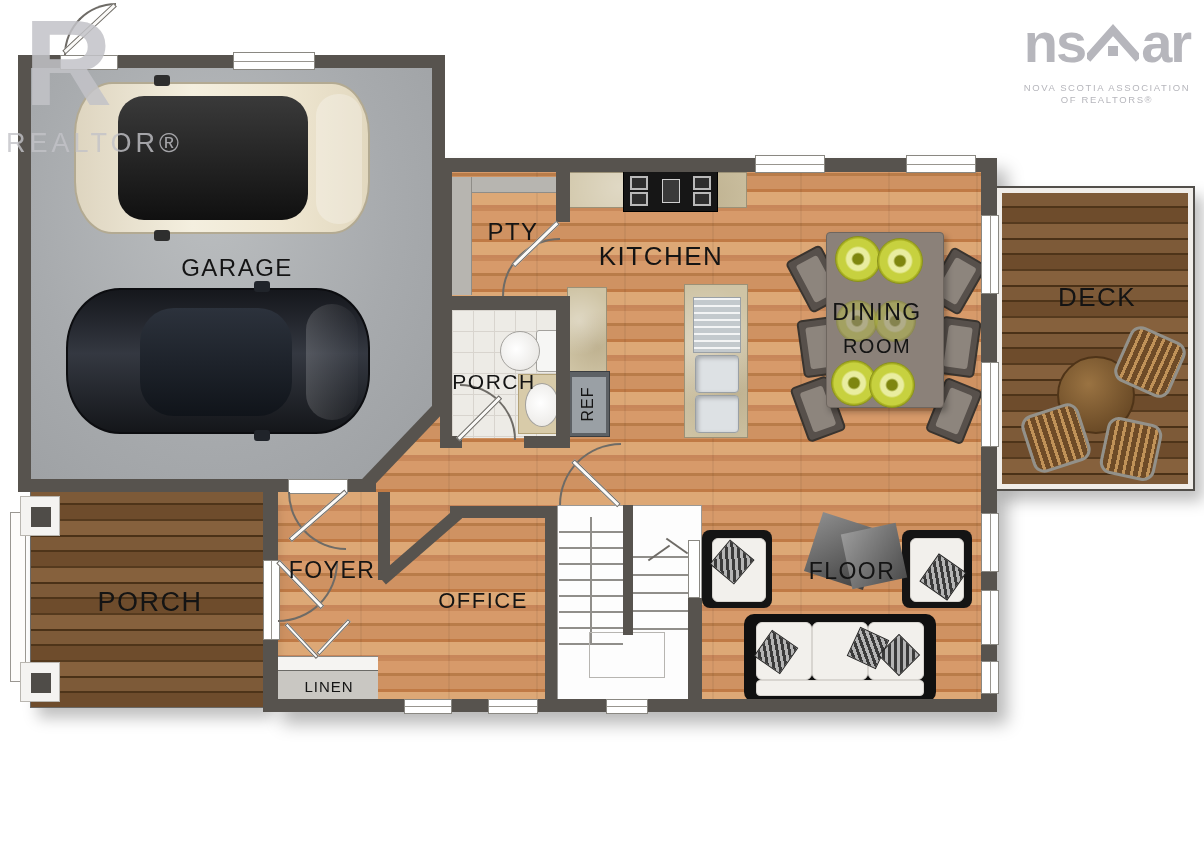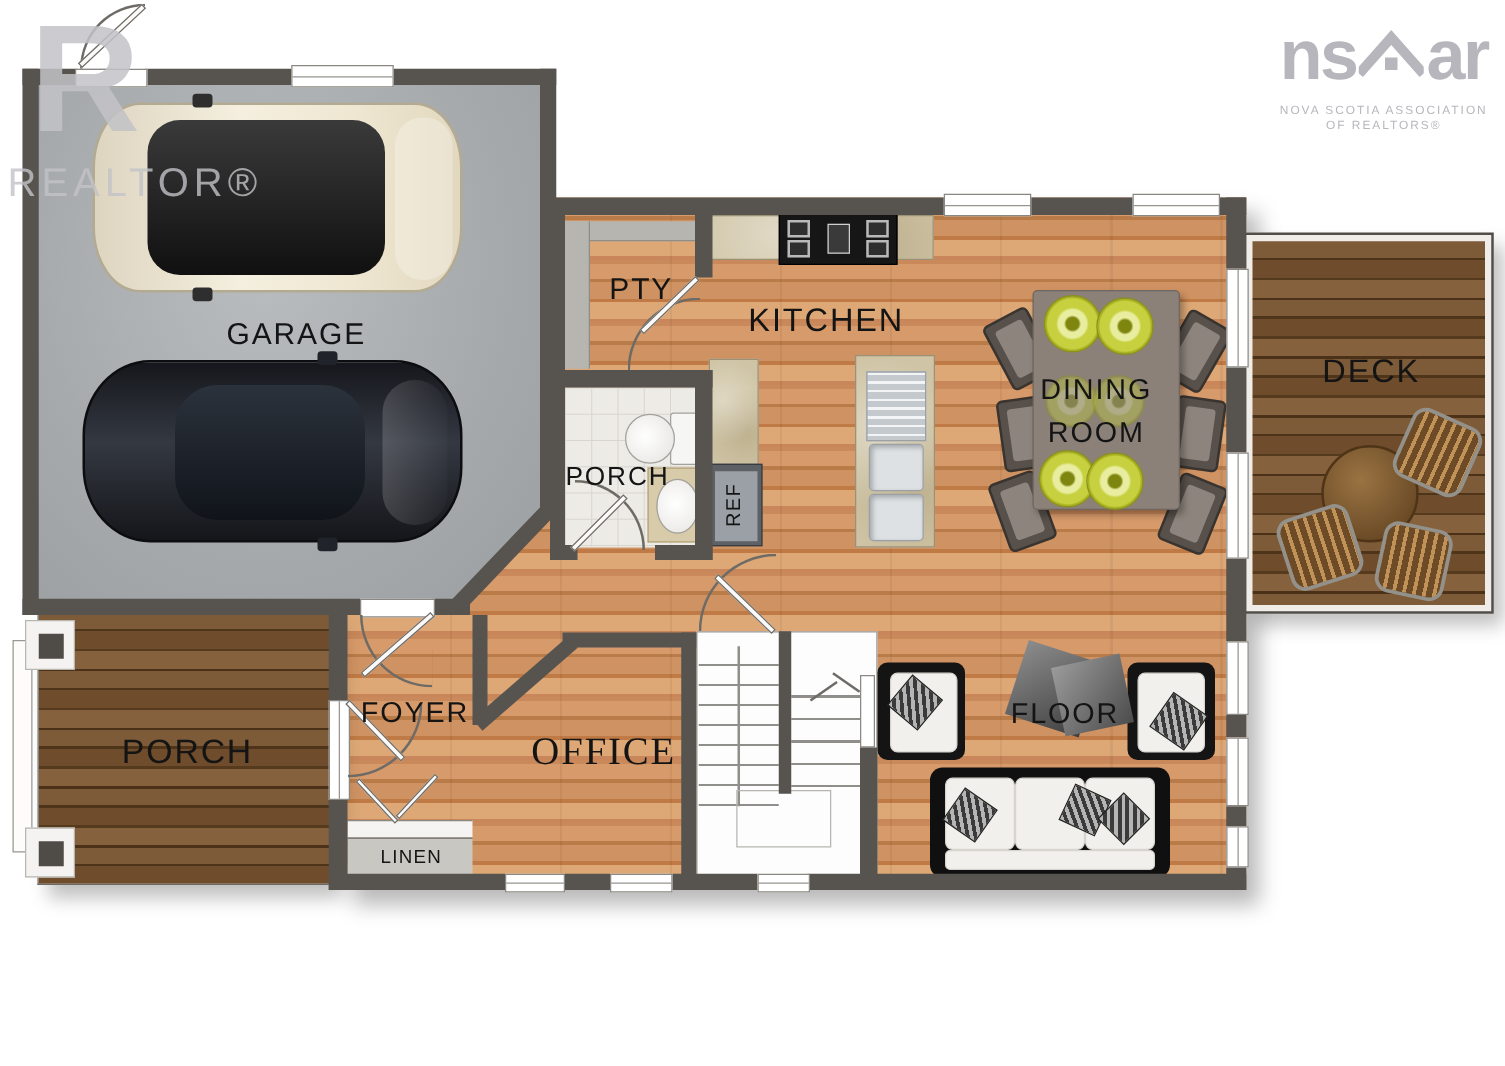--- a/index.html
+++ b/index.html
@@ -294,33 +294,33 @@
   <div class="arc" style="left:460px; top:384px; width:56px; height:56px; border-top:2px solid #6e6b66; border-right:2px solid #6e6b66; border-radius:0 100% 0 0;"></div>
   <div class="leaf" style="left:458px; top:437px; width:60px; height:5px; transform-origin:0 50%; transform:rotate(-45deg);"></div>
 
   <div class="arc" style="left:559px; top:443px; width:62px; height:62px; border-top:2px solid #6e6b66; border-left:2px solid #6e6b66; border-radius:100% 0 0 0;"></div>
   <div class="leaf" style="left:619px; top:503px; width:64px; height:5px; transform-origin:0 50%; transform:rotate(-136deg);"></div>
 
   <div class="lbl" style="left:237px;  top:268px; font-size:24px;">GARAGE</div>
   <div class="lbl" style="left:513px;  top:232px; font-size:24px;">PTY</div>
   <div class="lbl" style="left:661px;  top:256px; font-size:26px;">KITCHEN</div>
   <div class="lbl" style="left:877px;  top:312px; font-size:23px;">DINING</div>
-  <div class="lbl" style="left:877px;  top:346px; font-size:23px;">ROOM</div>
+  <div class="lbl" style="left:877px;  top:346px; font-size:20px;">ROOM</div>
   <div class="lbl" style="left:1097px; top:297px; font-size:26px;">DECK</div>
   <div class="lbl" style="left:494px;  top:382px; font-size:21px;">PORCH</div>
   <div class="lbl" style="left:588px;  top:404px; font-size:16px; transform:translate(-50%,-50%) rotate(-90deg); letter-spacing:1px;">REF</div>
   <div class="lbl" style="left:332px;  top:570px; font-size:23px;">FOYER</div>
-  <div class="lbl" style="left:483px;  top:601px; font-size:31px;font-family:Liberation Serif, serif;">OFFICE</div>
+  <div class="lbl" style="left:483px;  top:601px; font-size:22px;">OFFICE</div>
   <div class="lbl" style="left:150px;  top:602px; font-size:27px;">PORCH</div>
   <div class="lbl" style="left:329px;  top:686px; font-size:15px; letter-spacing:1px;">LINEN</div>
   <div class="lbl" style="left:852px;  top:571px; font-size:23px;">FLOOR</div>
 
 
   <div class="wm" style="left:24px; top:2px; font-size:122px; font-weight:bold; opacity:.85; line-height:1;">R</div>
-  <div class="wm" style="left:6px; top:128px; font-size:32px; letter-spacing:4px; opacity:.8;">REALTOR®</div>
+  <div class="wm" style="left:6px; top:128px; font-size:27px; letter-spacing:4px; opacity:.8;">REALTOR®</div>
 
   <div class="brand">
     <div class="row">
       <span class="big">ns</span>
       <span style="display:inline-block;">
         <svg width="52" height="46" viewBox="0 0 52 46">
           <path d="M3 40 L26 14 L49 40" fill="none" stroke="#b6b6bc" stroke-width="8" stroke-linecap="square"></path>
           <rect x="21" y="30" width="10" height="10" fill="#b6b6bc"></rect>
         </svg>
       </span>

